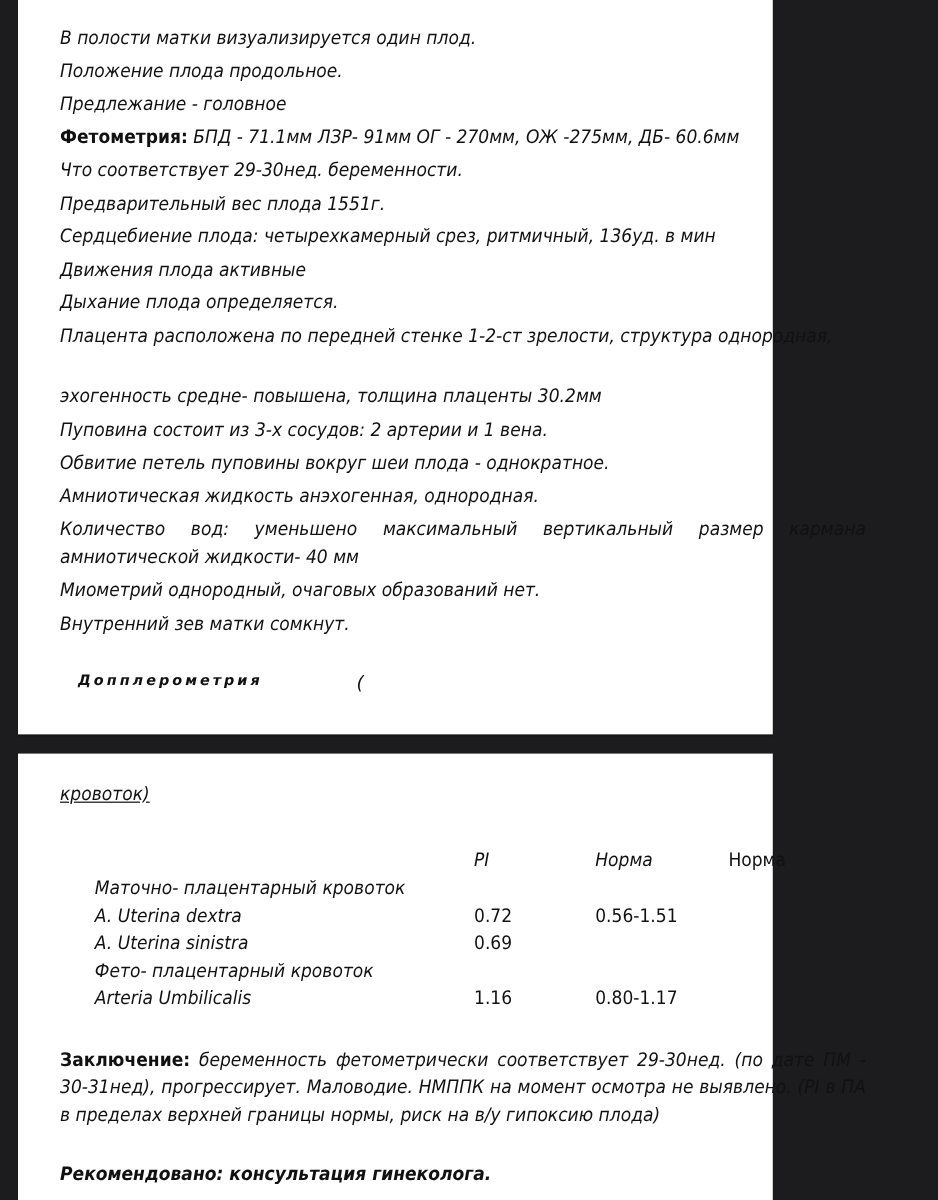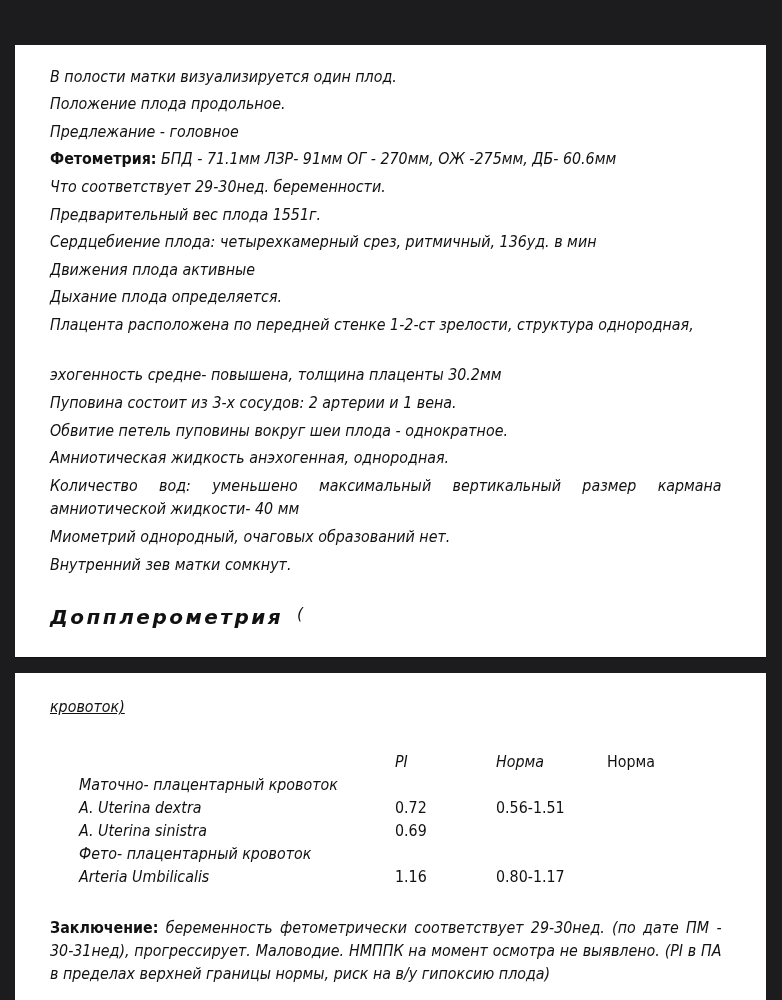--- a/index.html
+++ b/index.html
@@ -5,24 +5,23 @@
   html, body { margin: 0; padding: 0; }
   body {
     width: 782px; height: 1000px; overflow: hidden;
     background: #1c1c1e;
     font-family: "DejaVu Sans", sans-serif;
     color: #111;
     position: relative;
   }
   .page {
     position: absolute;
-    left: 15px; width: 751px;
+    left: 15px; width: 629px;
     background: #ffffff;
     box-shadow: 0 1px 1px rgba(0,0,0,0.4);
-    margin-top: 45px;
   }
   .page1 { top: 0; height: 612px; }
   .page2 { top: 628px; height: 400px; }
   .line {
     position: absolute;
     left: 35px;
     font-size: 15.5px;
     font-style: italic;
     white-space: nowrap;
     line-height: 22px;
@@ -31,22 +30,22 @@
   }
   .justify {
     white-space: normal;
     width: 730px;
     text-align: justify;
     line-height: 23px;
   }
   .bold { font-weight: bold; }
   .upright { font-style: normal; }
   .doppler-title {
-    position: absolute; left: 35px; top: 560px;
-    font-size: 20px; font-weight: bold; font-style: italic;
+    position: absolute; left: 50px; top: 560px;
+    font-size: 12px; font-weight: bold; font-style: italic;
     letter-spacing: 2.5px;
   }
   .doppler-paren {
     position: absolute; left: 282px; top: 560px;
     font-size: 15.5px; font-style: italic;
   }
   .doppler-sub {
     position: absolute; left: 320px; top: 560px;
     width: 398px;
     font-size: 15.5px; font-style: italic;

